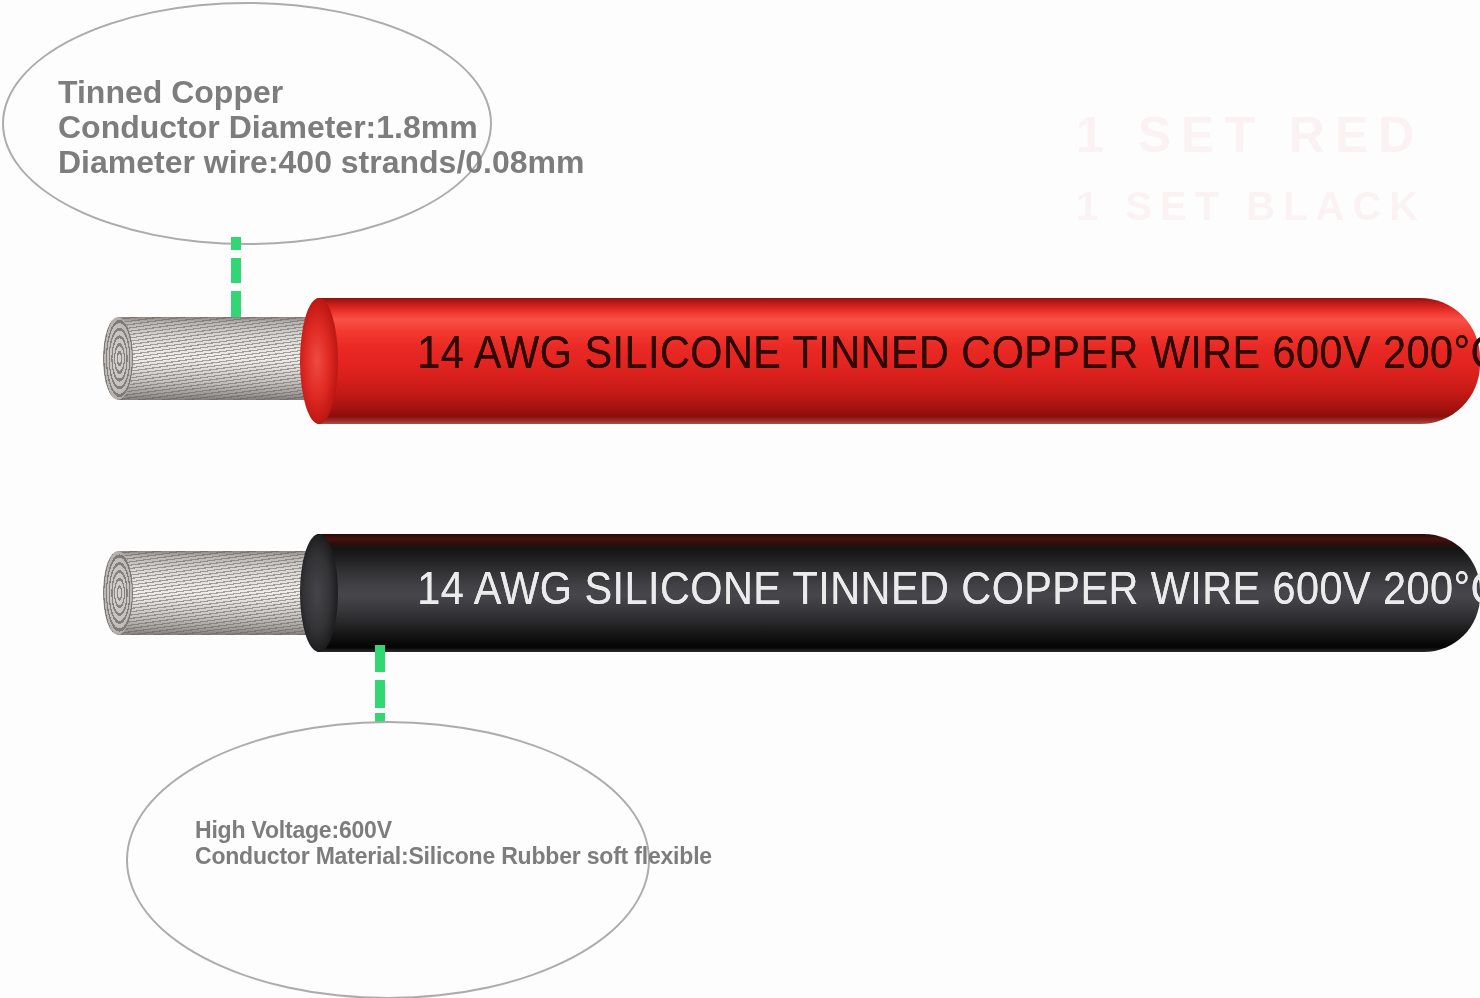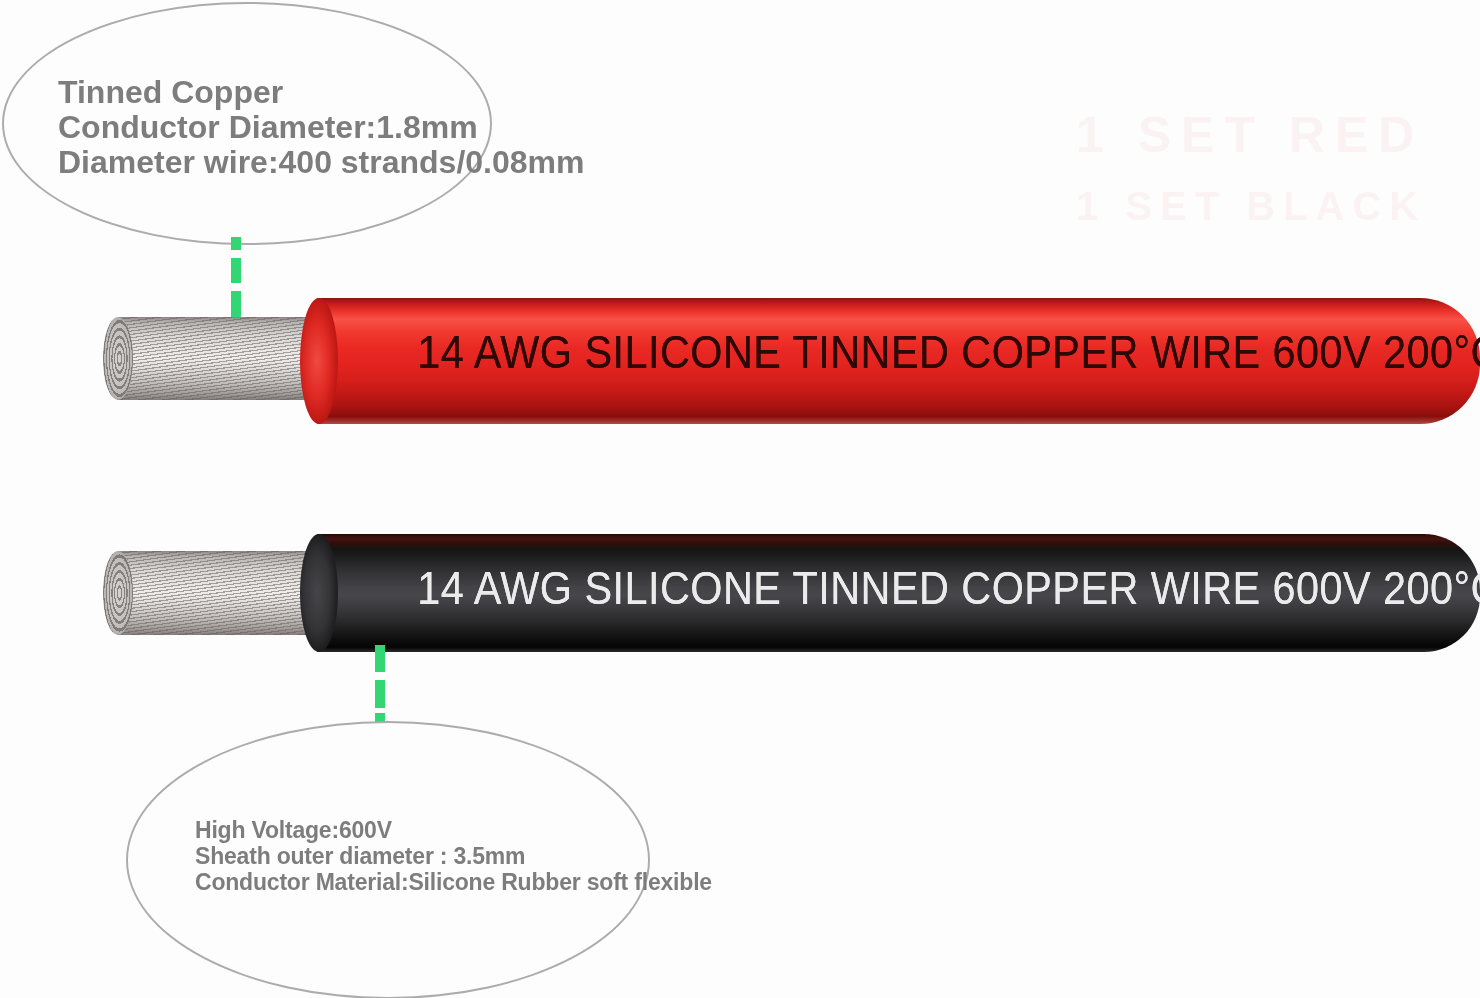--- a/index.html
+++ b/index.html
@@ -133,17 +133,16 @@
   <div class="copper-cap copper-cap-black"></div>
   <div class="wire-body wire-black"></div>
   <div class="cut-face cut-face-black"></div>
   <div class="wire-label wire-label-black">14 AWG SILICONE TINNED COPPER WIRE 600V 200°C</div>
 
   <div class="leader leader-bottom"></div>
 
   <div class="callout callout-bottom"></div>
   <div class="callout-text callout-text-bottom">
     <div>High Voltage:600V</div>
-    <div>Sheath outer diameter : 3.5mm</div>
     <div>Conductor Material:Silicone Rubber soft flexible</div>
   </div>
 
 </div>
 
 </body></html>

